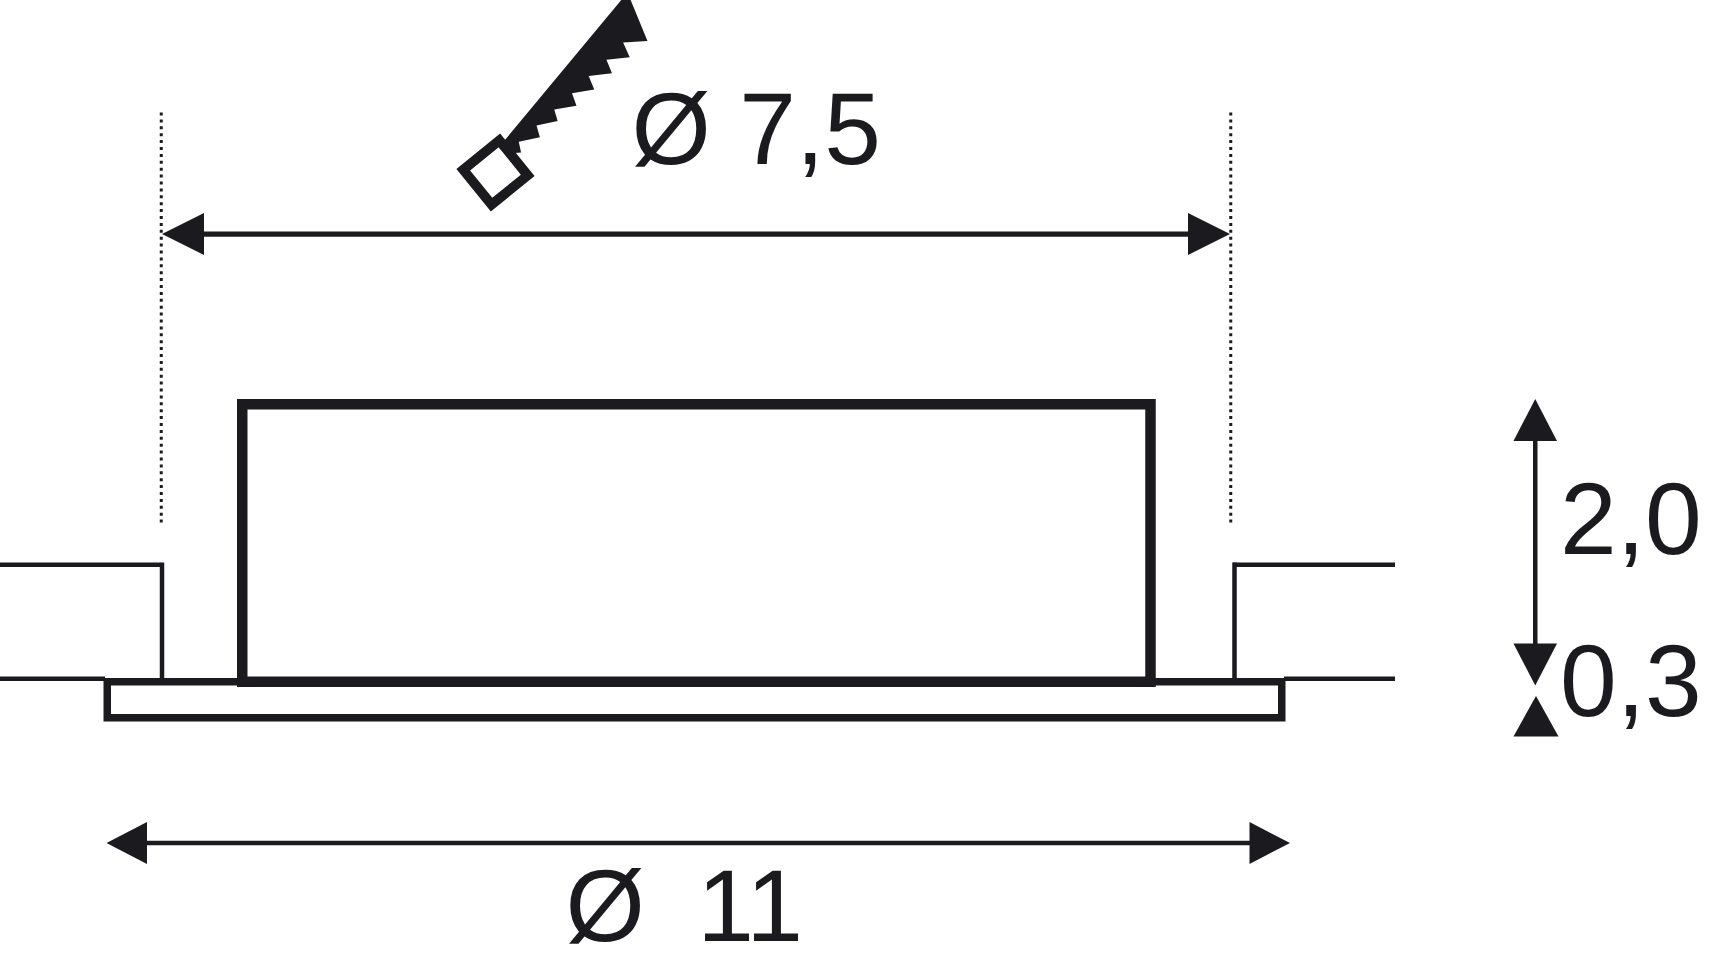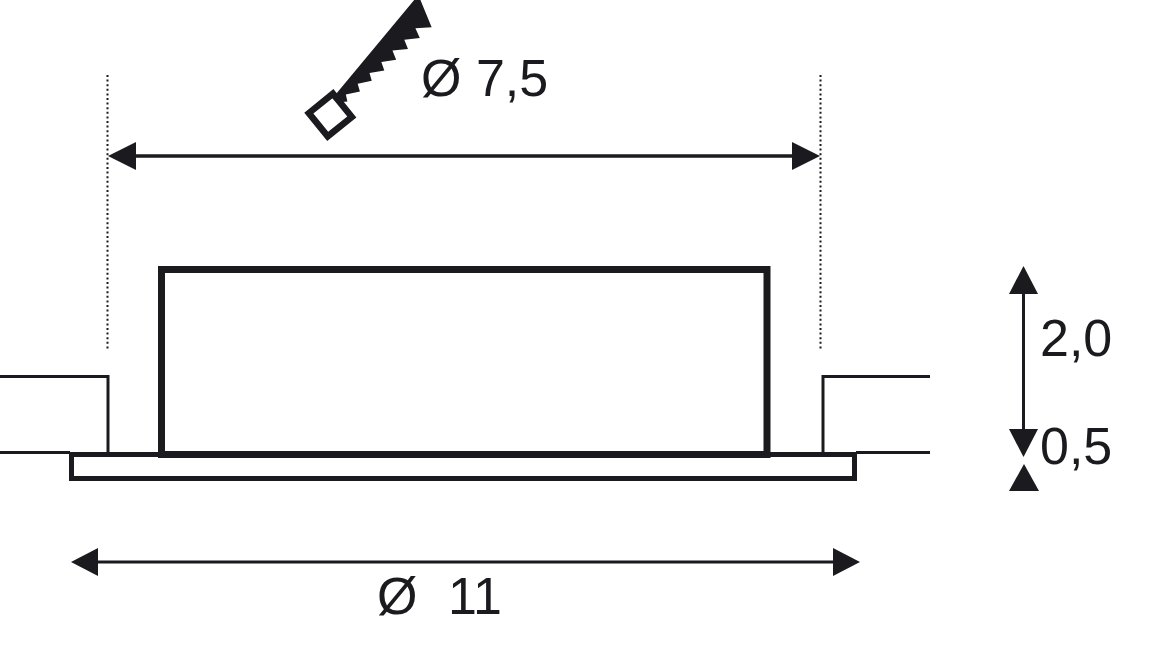--- a/index.html
+++ b/index.html
@@ -16,21 +16,21 @@
     font-family: "Liberation Sans", sans-serif;
   }
   .linework {
     position: absolute;
     left: 0;
     top: 0;
   }
   .dim-label {
     position: absolute;
     font-family: "Liberation Sans", sans-serif;
-    font-size: 52px;
+    font-size: 68px;
     line-height: 1;
     color: #1a1a1f;
     white-space: pre;
     letter-spacing: 0;
     user-select: none;
   }
   .label-cutout   { left: 421px;  top: 52px; }
   .label-height   { left: 1040px; top: 312px; }
   .label-flange   { left: 1040px; top: 420px; }
   .label-outer    { left: 377px;  top: 570px; word-spacing: 16px; }
@@ -86,17 +86,17 @@
     <g transform="translate(341,101) rotate(-46)">
       <rect x="-33" y="-13" width="31" height="30" fill="#ffffff" stroke="#1a1a1f" stroke-width="6.5" transform="rotate(7 -18 2)"></rect>
       <polygon fill="#1a1a1f" points="-4,-8 130,-18 116,14 104,3 100,13 88,3 84,12 72,2 68,11 56,2 52,10 40,1 36,8 24,0 20,7 8,-1 4,5 -4,-2"></polygon>
     </g>
   </svg>
 
   <div class="dim-label label-cutout">Ø 7,5</div>
 
   <div class="dim-label label-height">2,0</div>
 
-  <div class="dim-label label-flange">0,5</div>
+  <div class="dim-label label-flange">0,3</div>
 
   <div class="dim-label label-outer">Ø 11</div>
 
 </div>
 
 </body></html>

